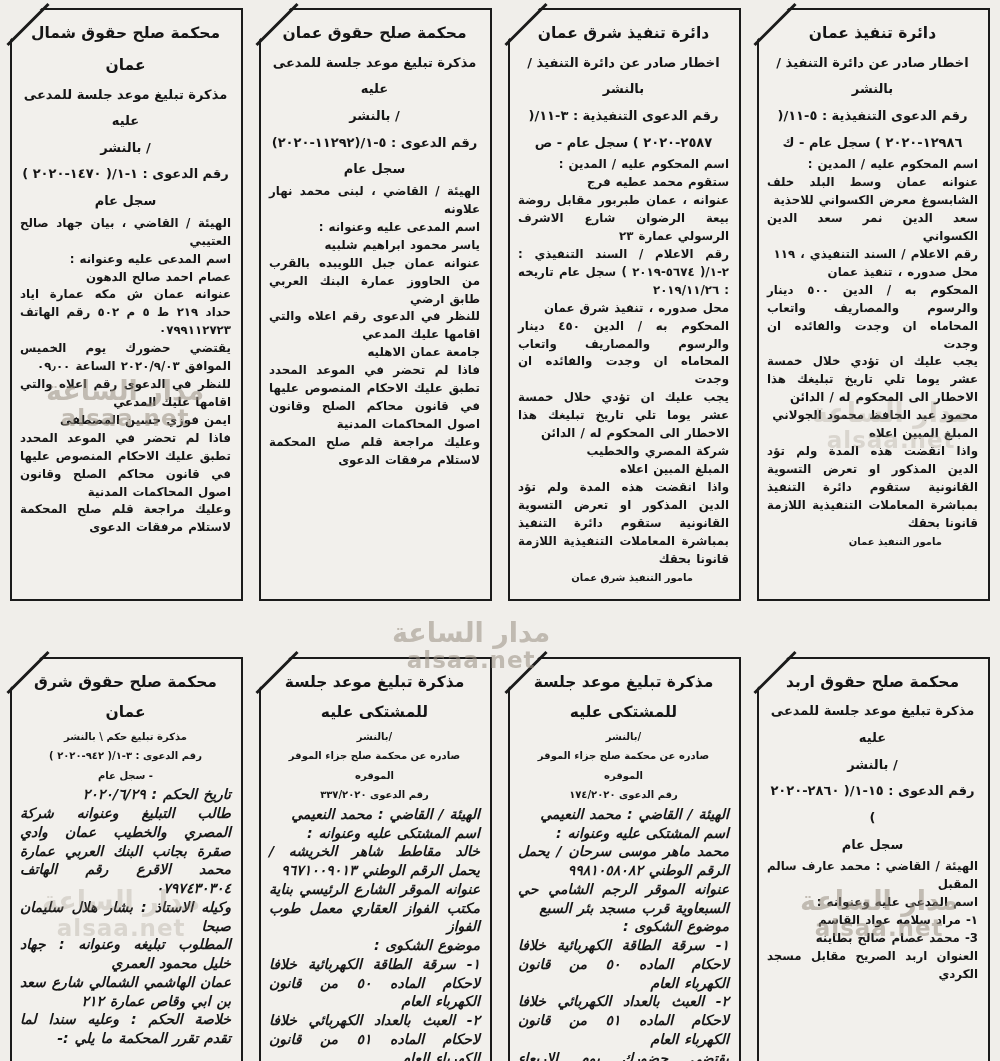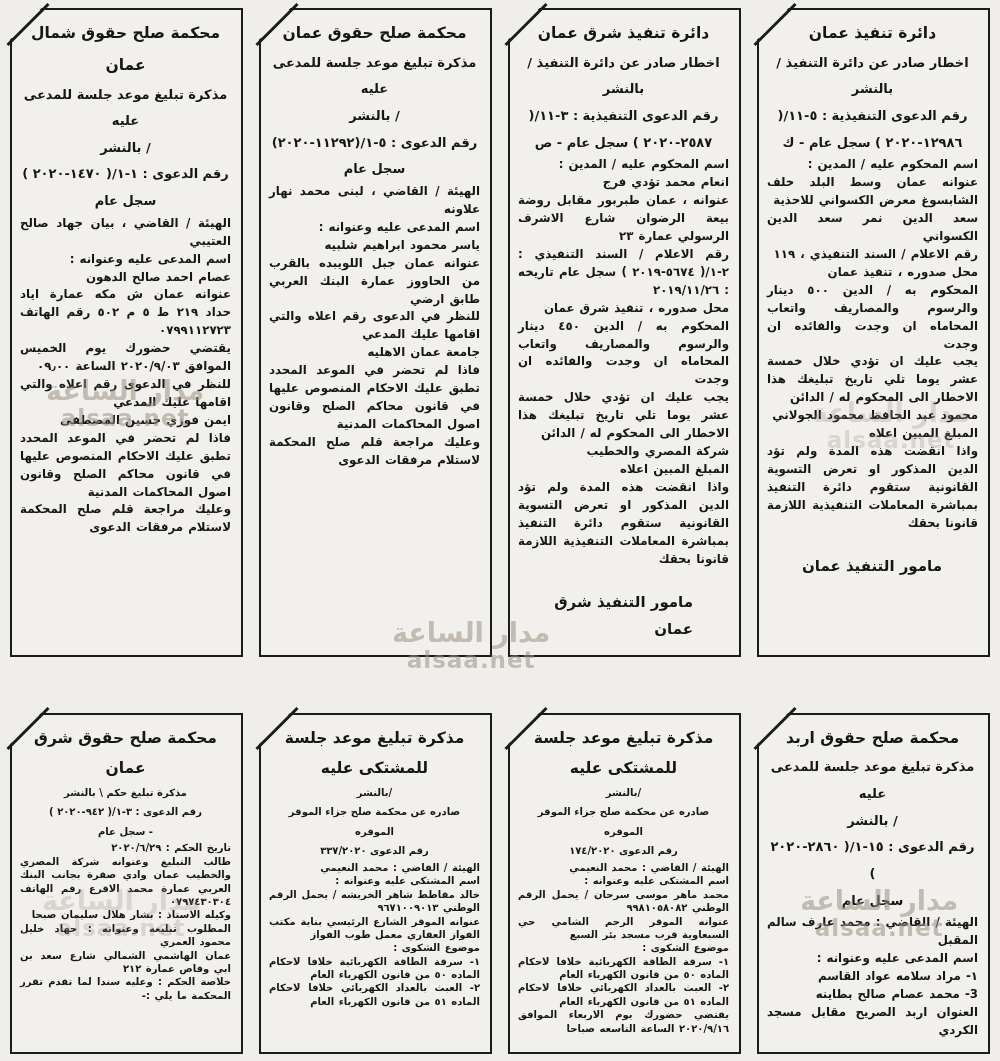--- a/index.html
+++ b/index.html
@@ -43,25 +43,25 @@
     font-size:13px;line-height:2.05;
   }
   div.hline:first-of-type{font-size:15.5px;}
   .bline{
     margin:0;font-weight:bold;
     font-size:11.8px;line-height:1.52;
     text-align:justify;text-align-last:right;
     word-spacing:1px;
   }
   .sig{
-    font-weight:bold;font-size:15px;line-height:1.8;
-    padding-right:36px;margin-top:20px;
+    font-weight:bold;font-size:10px;line-height:1.8;
+    padding-right:36px;margin-top:0;
   }
   .dense .hline{font-size:10px;line-height:1.95;}
-  .dense .bline{font-size:10px;line-height:1.34;}
+  .dense .bline{font-size:14px;line-height:1.34;font-style:italic;}
   
   .wm{
     position:absolute;z-index:3;text-align:center;
     color:#9a9083;font-weight:bold;opacity:.55;
     pointer-events:none;white-space:nowrap;
   }
   .wm .wm-ar{font-size:27px;line-height:1.1;}
   .wm .wm-en{font-size:23px;line-height:1.1;letter-spacing:1px;font-family:"DejaVu Sans",sans-serif;}
   .wm.faint{opacity:.28;}
 </style>
@@ -89,21 +89,21 @@
         <p class="bline">واذا انقضت هذه المدة ولم تؤد الدين المذكور او تعرض التسوية القانونية ستقوم دائرة التنفيذ بمباشرة المعاملات التنفيذية اللازمة قانونا بحقك</p>
         <div class="sig">مامور التنفيذ عمان</div>
       </section>
       <section class="notice">
         <span class="corner"></span>
         <div class="hline">دائرة تنفيذ شرق عمان</div>
         <div class="hline">اخطار صادر عن دائرة التنفيذ / بالنشر</div>
         <div class="hline">رقم الدعوى التنفيذية : ٣-١١/(</div>
         <div class="hline">٢٥٨٧-٢٠٢٠ ) سجل عام - ص</div>
         <p class="bline">اسم المحكوم عليه / المدين :</p>
-        <p class="bline">انعام محمد تؤدي فرج</p>
+        <p class="bline">ستقوم محمد عطيه فرج</p>
         <p class="bline">عنوانه ، عمان طبربور مقابل روضة بيعة الرضوان شارع الاشرف الرسولي عمارة ٢٣</p>
         <p class="bline">رقم الاعلام / السند التنفيذي : ٢-١/( ٥٦٧٤-٢٠١٩ ) سجل عام  تاريخه : ٢٠١٩/١١/٢٦</p>
         <p class="bline">محل صدوره ، تنفيذ شرق عمان</p>
         <p class="bline">المحكوم به / الدين ٤٥٠ دينار والرسوم والمصاريف واتعاب المحاماه ان وجدت والفائده ان وجدت</p>
         <p class="bline">يجب عليك ان تؤدي خلال خمسة عشر يوما تلي تاريخ تبليغك هذا الاخطار الى المحكوم له / الدائن</p>
         <p class="bline">شركة المصري والخطيب</p>
         <p class="bline">المبلغ المبين اعلاه</p>
         <p class="bline">واذا انقضت هذه المدة ولم تؤد الدين المذكور او تعرض التسوية القانونية ستقوم دائرة التنفيذ بمباشرة المعاملات التنفيذية اللازمة قانونا بحقك</p>
         <div class="sig">مامور التنفيذ شرق عمان</div>
       </section>

